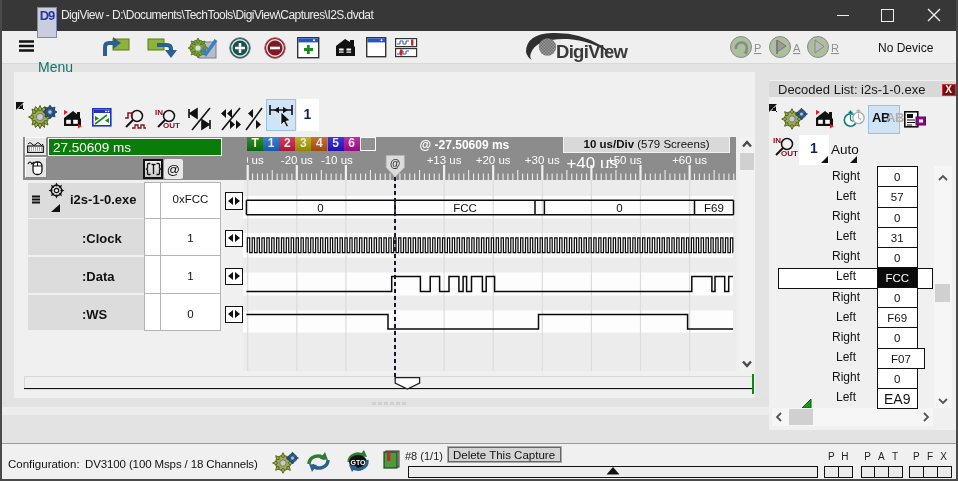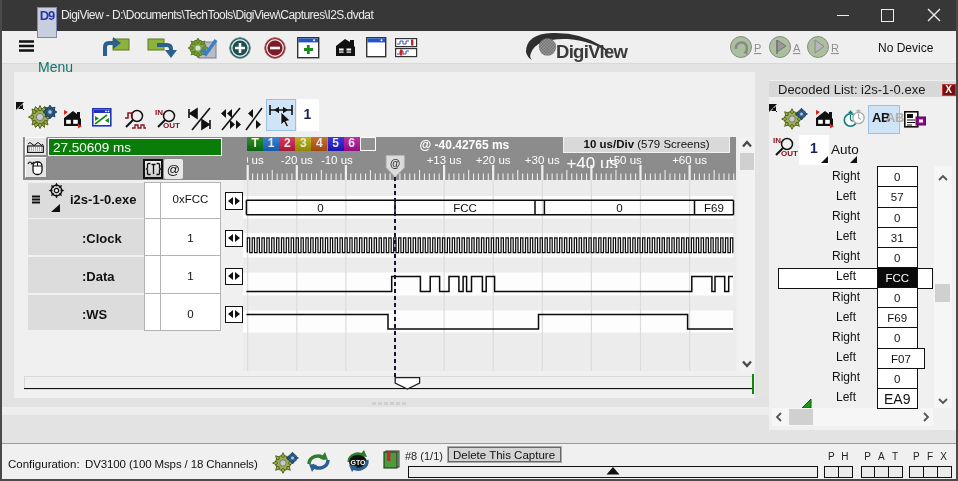--- a/index.html
+++ b/index.html
@@ -215,21 +215,21 @@
 <div class="ab" style="left:163.5px;top:159px;width:19.5px;height:19.5px;background:#e8e8e8;border-radius:2px;"></div>
 <div class="tx" style="left:163.5px;top:161.5px;width:19.5px;text-align:center;font-size:13px;color:#111;">@</div>
 <div class="tx" style="left:247.0px;top:137.3px;width:16.1px;height:13.6px;background:linear-gradient(#ffffff22,#00000033),#0d7e12;color:#ffffc8;font-size:12px;font-weight:bold;text-align:center;line-height:13.5px;">T</div>
 <div class="tx" style="left:263.1px;top:137.3px;width:16.1px;height:13.6px;background:linear-gradient(#ffffff22,#00000033),#1d6fd0;color:#e8e8e8;font-size:12px;font-weight:bold;text-align:center;line-height:13.5px;">1</div>
 <div class="tx" style="left:279.20000000000005px;top:137.3px;width:16.1px;height:13.6px;background:linear-gradient(#ffffff22,#00000033),#d01f48;color:#e8e8e8;font-size:12px;font-weight:bold;text-align:center;line-height:13.5px;">2</div>
 <div class="tx" style="left:295.30000000000007px;top:137.3px;width:16.1px;height:13.6px;background:linear-gradient(#ffffff22,#00000033),#b3a800;color:#e8e8e8;font-size:12px;font-weight:bold;text-align:center;line-height:13.5px;">3</div>
 <div class="tx" style="left:311.4000000000001px;top:137.3px;width:16.1px;height:13.6px;background:linear-gradient(#ffffff22,#00000033),#c25a12;color:#e8e8e8;font-size:12px;font-weight:bold;text-align:center;line-height:13.5px;">4</div>
 <div class="tx" style="left:327.5000000000001px;top:137.3px;width:16.1px;height:13.6px;background:linear-gradient(#ffffff22,#00000033),#2218d8;color:#e8e8e8;font-size:12px;font-weight:bold;text-align:center;line-height:13.5px;">5</div>
 <div class="tx" style="left:343.60000000000014px;top:137.3px;width:16.1px;height:13.6px;background:linear-gradient(#ffffff22,#00000033),#b80f9c;color:#e8e8e8;font-size:12px;font-weight:bold;text-align:center;line-height:13.5px;">6</div>
 <div class="ab" style="left:359.8px;top:137.3px;width:16.3px;height:13.6px;background:#909090;border:1.6px solid #fff;box-sizing:border-box;"></div>
-<div class="tx" style="left:419.5px;top:137.5px;font-size:12px;font-weight:bold;color:#fff;">@ -40.42765 ms</div>
+<div class="tx" style="left:419.5px;top:137.5px;font-size:12px;font-weight:bold;color:#fff;">@ -27.50609 ms</div>
 <div class="tx" style="left:563px;top:136.2px;width:167px;height:16.4px;background:#d9d9d9;border:1px solid #f2f2f2;box-sizing:border-box;font-size:11.5px;color:#111;text-align:center;line-height:15px;"><b>10 us/Div</b> (579 Screens)</div>
 <svg style="left:247px;top:147px" width="489" height="33">
     <rect x="-0.40" y="18" width="2.2" height="15" fill="#f0f0f0"></rect>
     <rect x="48.70" y="18" width="2.2" height="15" fill="#f0f0f0"></rect>
     <rect x="97.80" y="18" width="2.2" height="15" fill="#f0f0f0"></rect>
     <rect x="146.90" y="18" width="2.2" height="15" fill="#f0f0f0"></rect>
     <rect x="196.00" y="18" width="2.2" height="15" fill="#f0f0f0"></rect>
     <rect x="245.10" y="18" width="2.2" height="15" fill="#f0f0f0"></rect>
     <rect x="294.20" y="18" width="2.2" height="15" fill="#f0f0f0"></rect>
     <rect x="343.30" y="18" width="2.2" height="15" fill="#f0f0f0"></rect>

